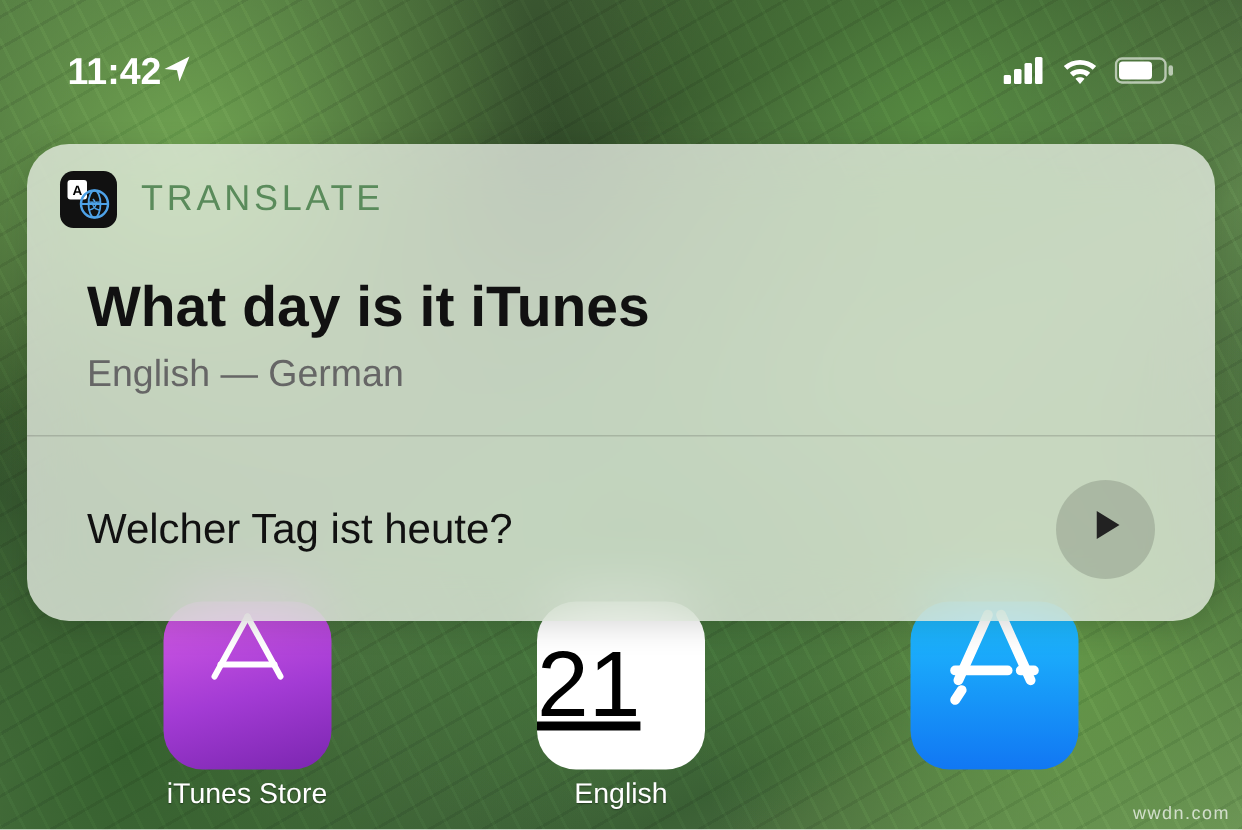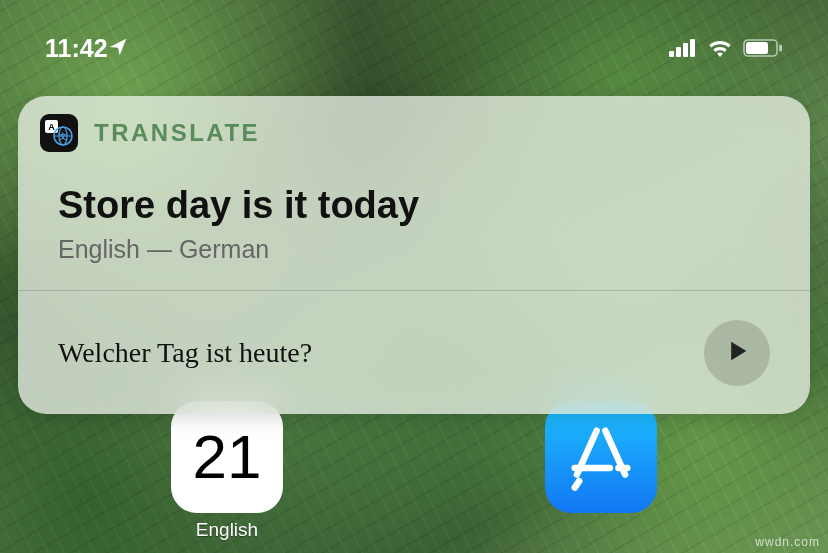--- a/index.html
+++ b/index.html
@@ -82,21 +82,20 @@
       background: #111;
       display: flex;
       align-items: center;
       justify-content: center;
       position: relative;
     }
     .app-title {
       font-size: 24px;
       letter-spacing: 2.5px;
       color: #5a8b5b;
-      font-weight: bold;
     }
     .card-top {
       padding: 32px 40px 22px 40px;
     }
     .source-text {
       font-size: 38px;
       font-weight: 700;
       color: #111;
       margin-bottom: 8px;
     }
@@ -114,21 +113,20 @@
       flex: 1;
       display: flex;
       align-items: center;
       justify-content: space-between;
       padding: 0 40px;
     }
     .translated-text {
       font-size: 28px;
       font-weight: 400;
       color: #111;
-      font-family: Liberation Serif, serif;
     }
     .play-button {
       width: 66px;
       height: 66px;
       border-radius: 50%;
       background: rgba(0,0,0,0.14);
       display: flex;
       align-items: center;
       justify-content: center;
       cursor: pointer;
@@ -148,25 +146,26 @@
       display: flex;
       flex-direction: column;
       align-items: center;
       gap: 6px;
     }
     .home-icon {
       width: 112px;
       height: 112px;
       border-radius: 26px;
       display: flex;
-      align-items: center;
+      align-items: flex-start;
       justify-content: center;
       font-size: 52px;
       font-weight: 300;
       color: #000;
+      text-decoration: underline;
     }
     .icon-itunes {
       background: linear-gradient(165deg, #d65ce6, #a33bd4 55%, #7b26b0);
     }
     .icon-calendar {
       background: #fff;
       flex-direction: column;
     }
     .icon-calendar .cal-num { font-size: 62px; font-weight: 300; line-height: 1; color:#000;}
     .icon-maps {
@@ -247,39 +246,49 @@
         <circle cx="19" cy="17" r="9" fill="none" stroke="#4ea2e8" stroke-width="1.6"></circle>
         <ellipse cx="19" cy="17" rx="4" ry="9" fill="none" stroke="#4ea2e8" stroke-width="1.2"></ellipse>
         <line x1="10" y1="17" x2="28" y2="17" stroke="#4ea2e8" stroke-width="1.2"></line>
         <text x="19" y="20" font-size="8" text-anchor="middle" fill="#4ea2e8" font-weight="600">文</text>
       </svg>
     </div>
     <div class="app-title">TRANSLATE</div>
   </div>
 
   <div class="card-top">
-    <div class="source-text">Store day is it today</div>
+    <div class="source-text">What day is it iTunes</div>
     <div class="lang-pair">English — German</div>
   </div>
 
   <div class="divider"></div>
 
   <div class="card-bottom">
     <div class="translated-text">Welcher Tag ist heute?</div>
     <div class="play-button">
       <span>
         <svg width="28" height="28" viewBox="0 0 24 24" fill="#222">
             <path d="M7 4 L20 12 L7 20 Z"></path>
           </svg>
       </span>
     </div>
   </div>
 </div>
 
 <div class="home-row">
+  <div class="home-item">
+    <div class="home-icon icon-itunes">
+      <svg width="64" height="64" viewBox="0 0 64 64" fill="none" stroke="#fff" stroke-width="4" stroke-linecap="round" stroke-linejoin="round">
+        <path d="M32 10 L10 50"></path>
+        <path d="M32 10 L54 50"></path>
+        <path d="M14 42 L50 42"></path>
+      </svg>
+    </div>
+    <div class="home-label">iTunes Store</div>
+  </div>
 
   <div class="home-item">
     <div class="home-icon icon-calendar">
       <div class="cal-num">21</div>
     </div>
     <div class="home-label">English</div>
   </div>
 
 
   <div class="home-item">

